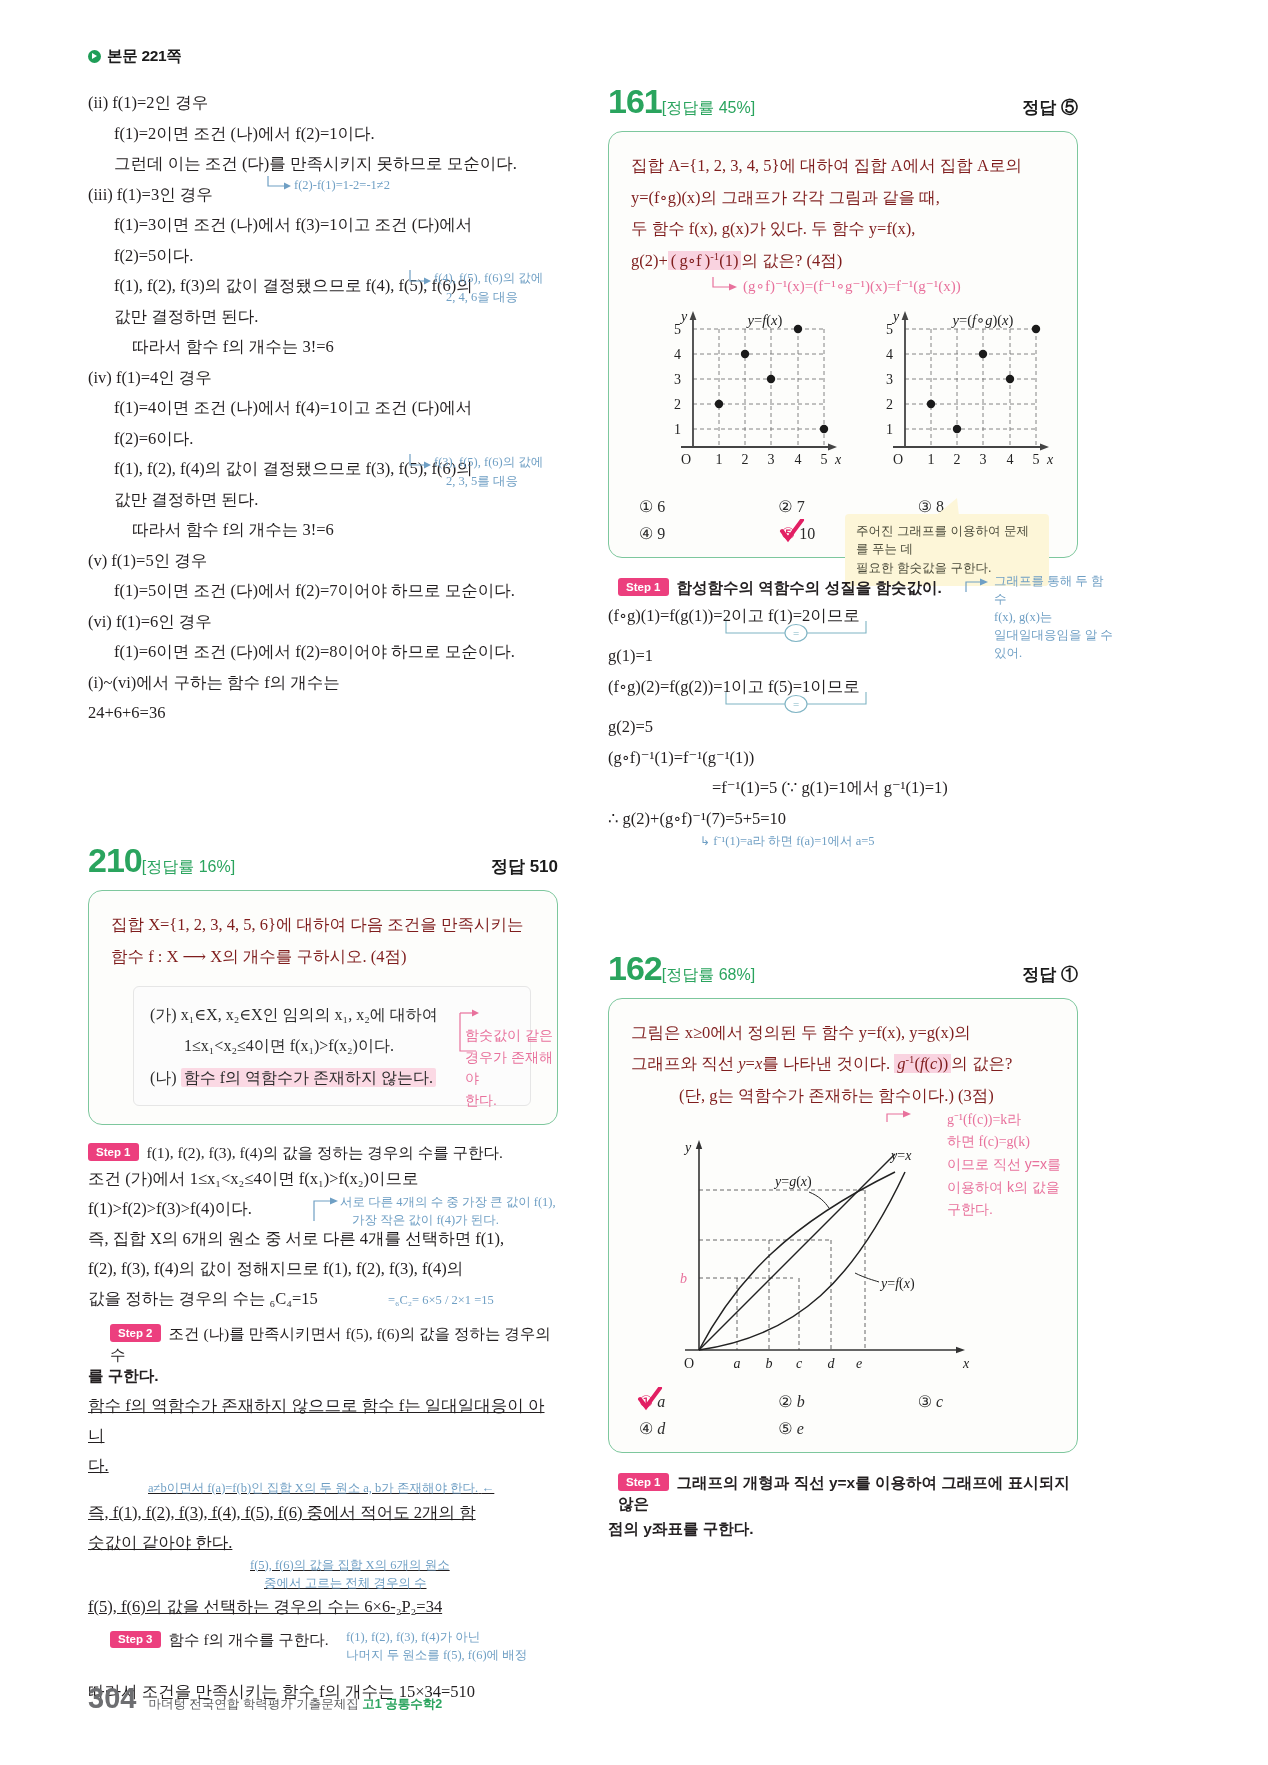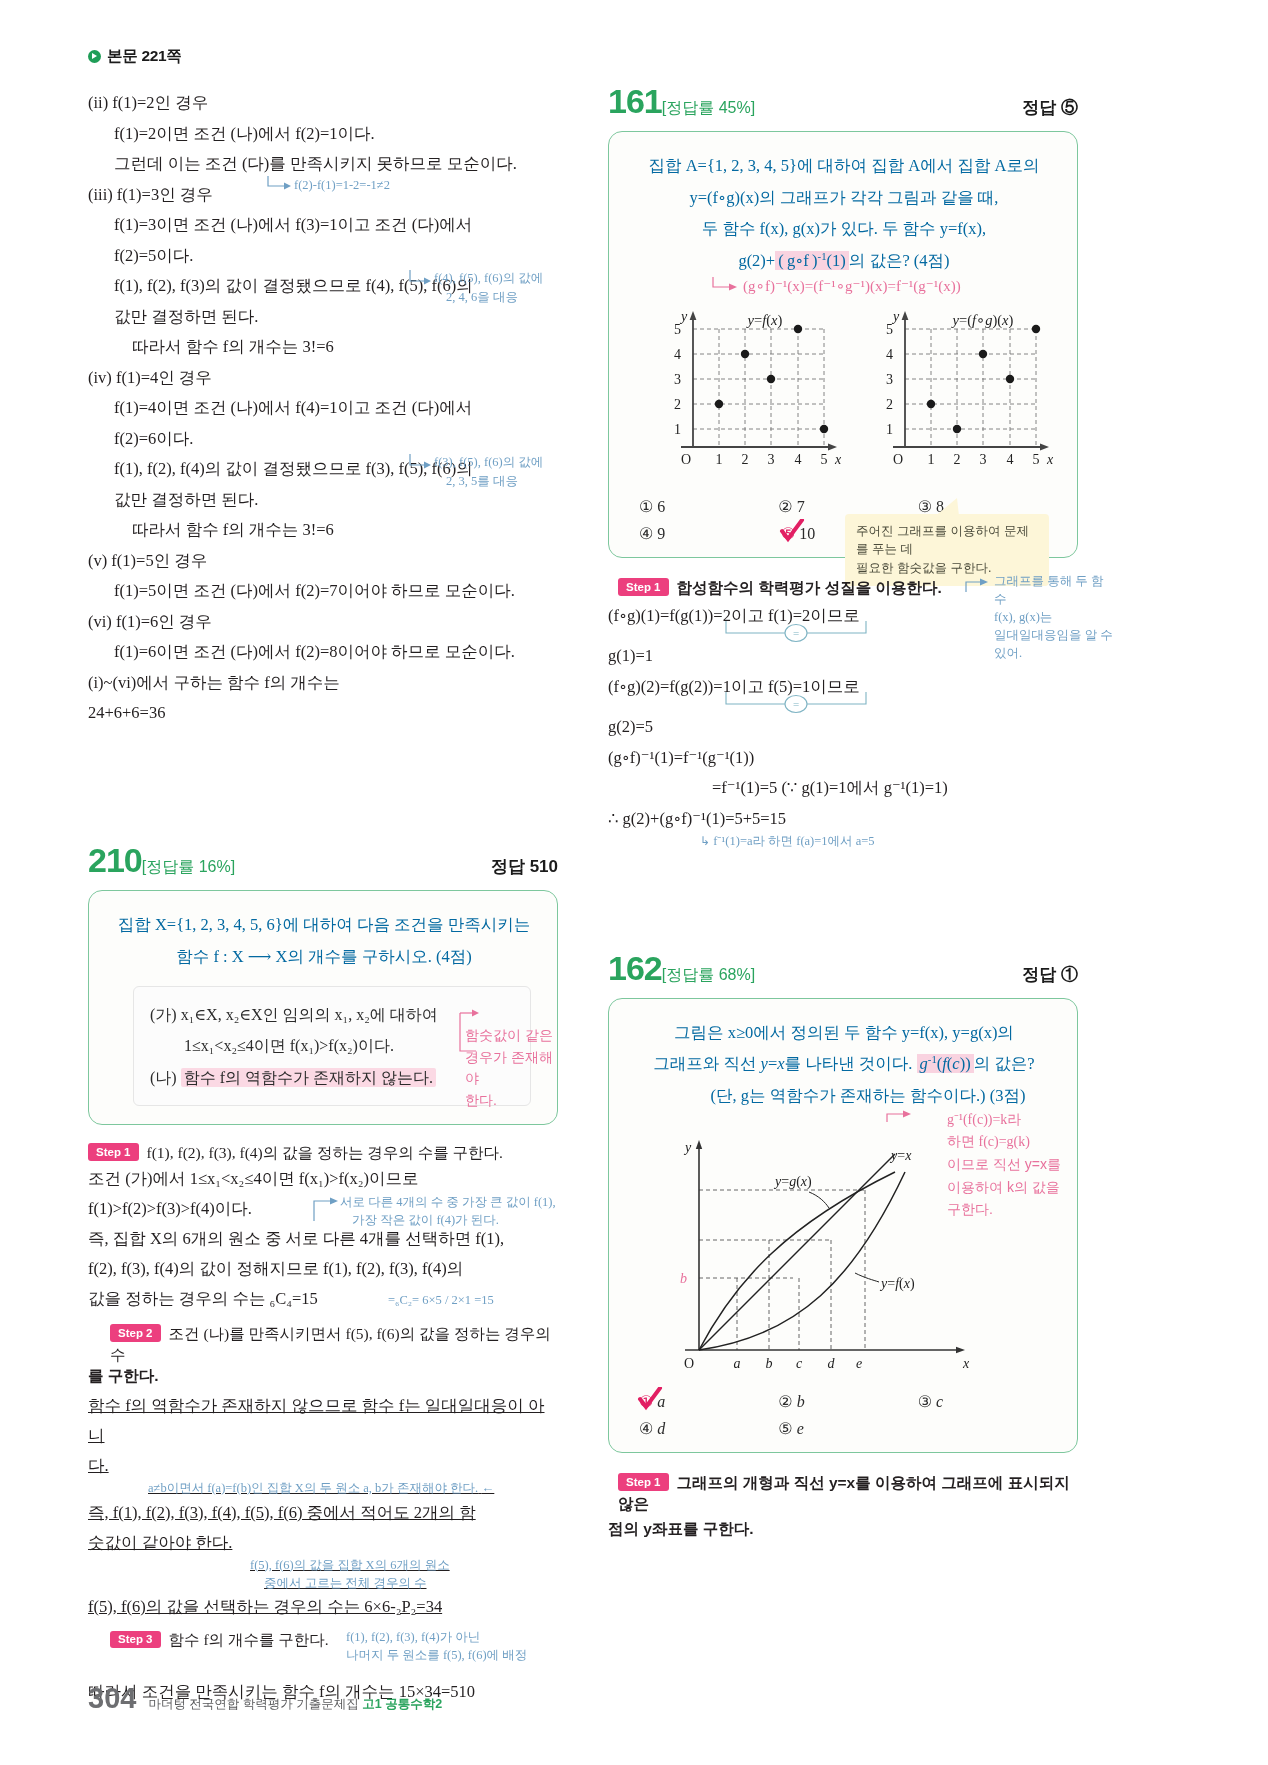--- a/index.html
+++ b/index.html
@@ -50,21 +50,21 @@
   .qrate { font-family:Liberation Sans, sans-serif; font-size:16px; color:#2aa45e; }
   .qans { margin-left:auto; font-family:"Liberation Sans", sans-serif; font-weight:bold; font-size:17px; color:#1b1b1b; }
 
   
   .qbox {
     border:1.6px solid #7dc79d; border-radius:14px;
     background:#fdfdfb;
     padding:18px 20px 16px 22px;
     position:relative;
   }
-  .qbox .qtext { font-size:16.5px; line-height:1.92; color:#0369a1;text-align:center; }
+  .qbox .qtext { font-size:16.5px; line-height:1.92; color:#7f1d1d; }
 
   
   .condbox {
     margin:14px 6px 2px 22px; border:1px solid #e6e6e6; border-radius:6px;
     background:#fcfcfc; padding:12px 14px 12px 16px;
     font-size:16px; line-height:1.95;
   }
   .hl-pink { background:#fbd9e4; padding:1px 3px; border-radius:2px;}
   .hl-pink2 { background:#f9d3e0; padding:0 3px;}
 
@@ -404,21 +404,21 @@
             <div>필요한 함숫값을 구한다.</div>
           </div>
           <svg class="ovl" style="left:280px; top:-28px;" width="44" height="24">
             <path d="M38 2 L14 22 L40 20 Z" fill="#fdf6d8"></path>
           </svg>
         </div>
       </div>
 
       <div style="margin-top:20px; position:relative;">
         <div class="stepline" style="padding-left:10px;">
-          <span class="steptag">Step 1</span><span>합성함수의 학력평가 성질을 이용한다.</span>
+          <span class="steptag">Step 1</span><span>합성함수의 역함수의 성질을 함숫값이.</span>
         </div>
         <svg class="ovl" style="left:356px; top:-2px;" width="34" height="22">
           <path d="M2 16 L2 6 L20 6" stroke="#6f9fc4" fill="none" stroke-width="1.2"></path>
           <path d="M16 2.5 L24 6 L16 9.5 Z" fill="#6f9fc4"></path>
         </svg>
         <div class="note" style="position:absolute; left:386px; top:-6px; width:120px;">
           <div>그래프를 통해 두 함수</div>
           <div>f(x), g(x)는</div>
           <div>일대일대응임을 알 수 있어.</div>
         </div>
@@ -437,21 +437,21 @@
           <div style="height:10px; position:relative;">
             <svg class="ovl" style="left:108px; top:-10px;" width="190" height="26">
               <path d="M10 0 L10 12 L150 12 L150 0" stroke="#7fb4c4" fill="none" stroke-width="1.1"></path>
               <ellipse cx="80" cy="12" rx="11" ry="8.5" fill="#ffffff" stroke="#7fb4c4" stroke-width="1.1"></ellipse>
               <text x="80" y="16" font-size="11" text-anchor="middle" fill="#7fb4c4" font-family="Liberation Serif, serif">=</text>
             </svg>
           </div>
           <div>g(2)=5</div>
           <div>(g∘f)⁻¹(1)=f⁻¹(g⁻¹(1))</div>
           <div style="padding-left:104px;">=f⁻¹(1)=5 (∵ g(1)=1에서 g⁻¹(1)=1)</div>
-          <div>∴ g(2)+(g∘f)⁻¹(1)=5+5=15</div>
+          <div>∴ g(2)+(g∘f)⁻¹(7)=5+5=10</div>
           <div class="note" style="padding-left:92px; margin-top:-2px;">
             <span style="font-size:12px;">↳</span>
             <span>f⁻¹(1)=a라 하면 f(a)=1에서 a=5</span>
           </div>
         </div>
       </div>
     </div>
 
     <div style="margin-top:98px;">
       <div class="qhead">

